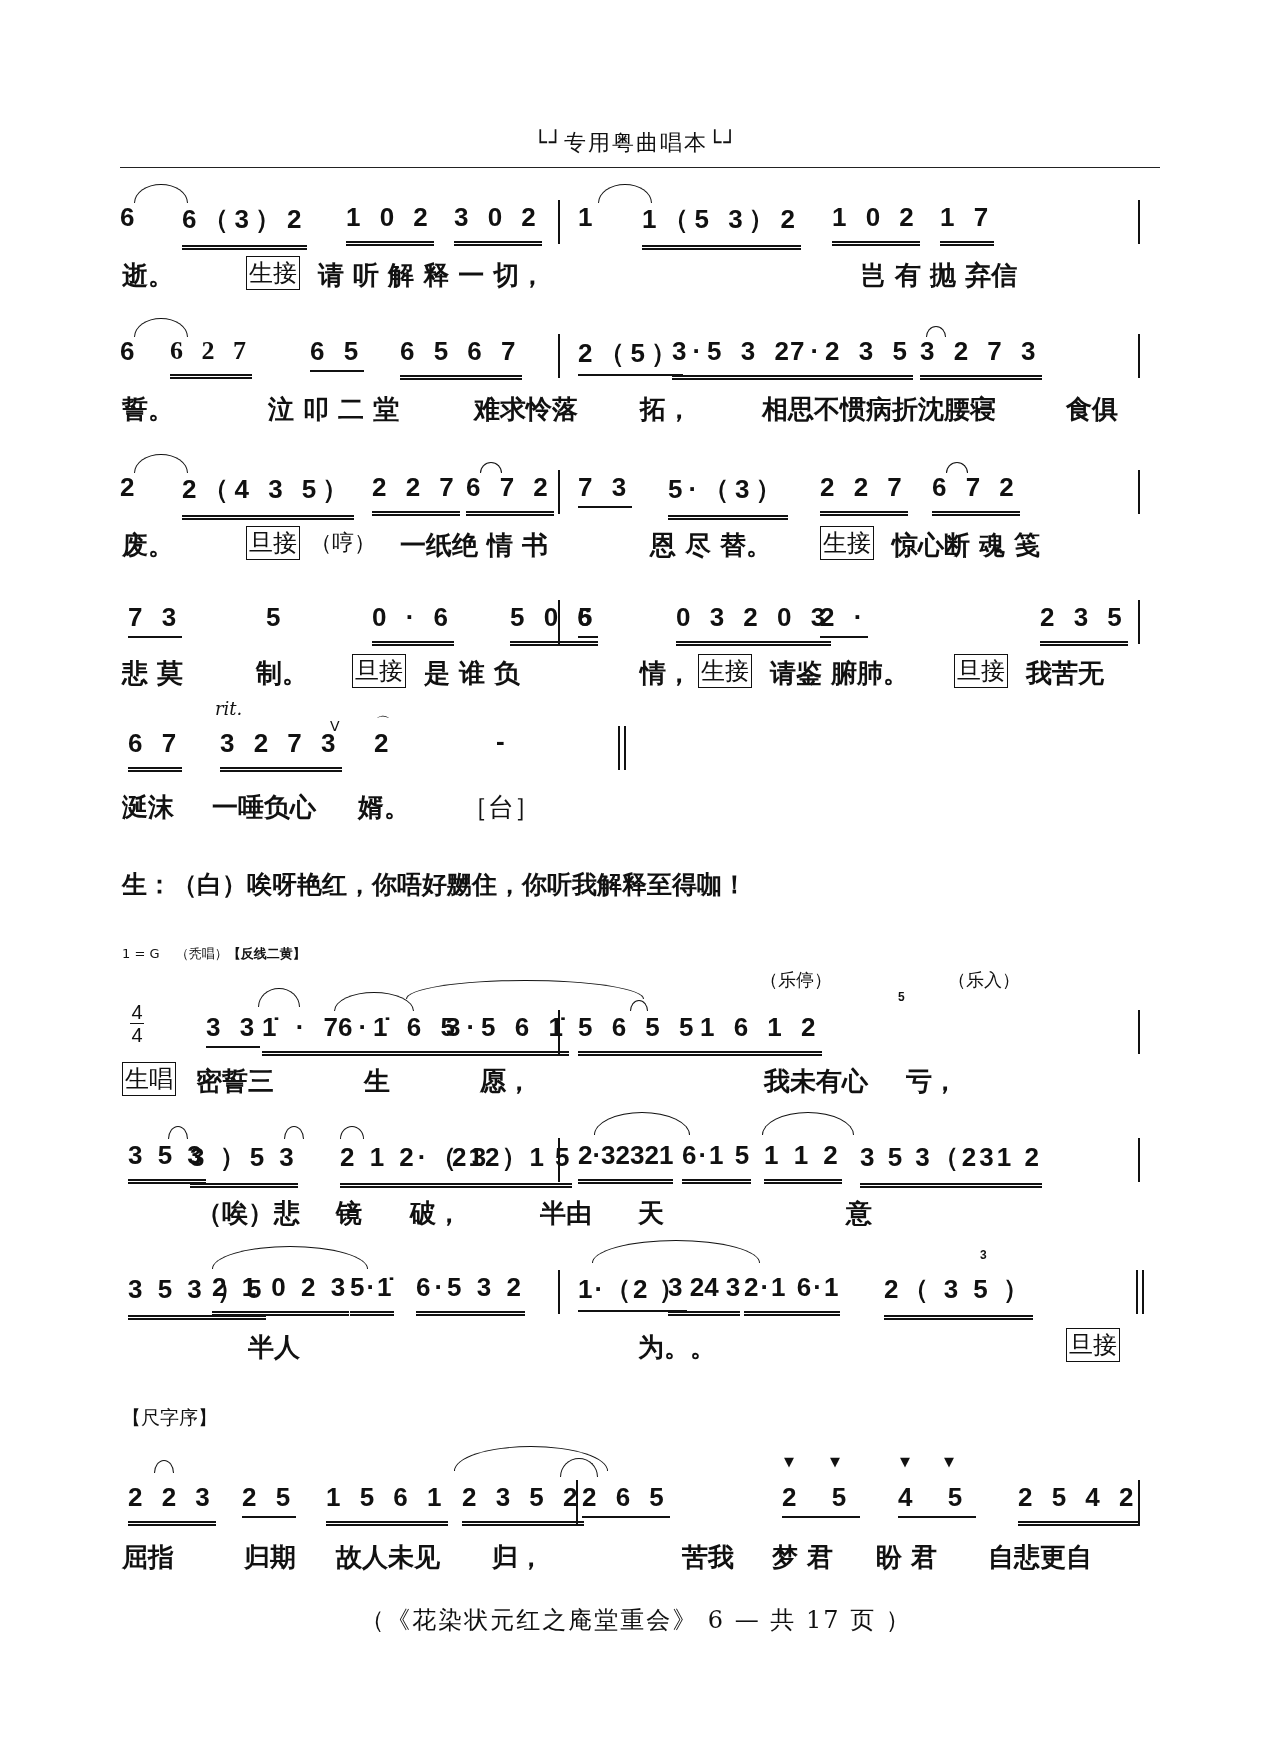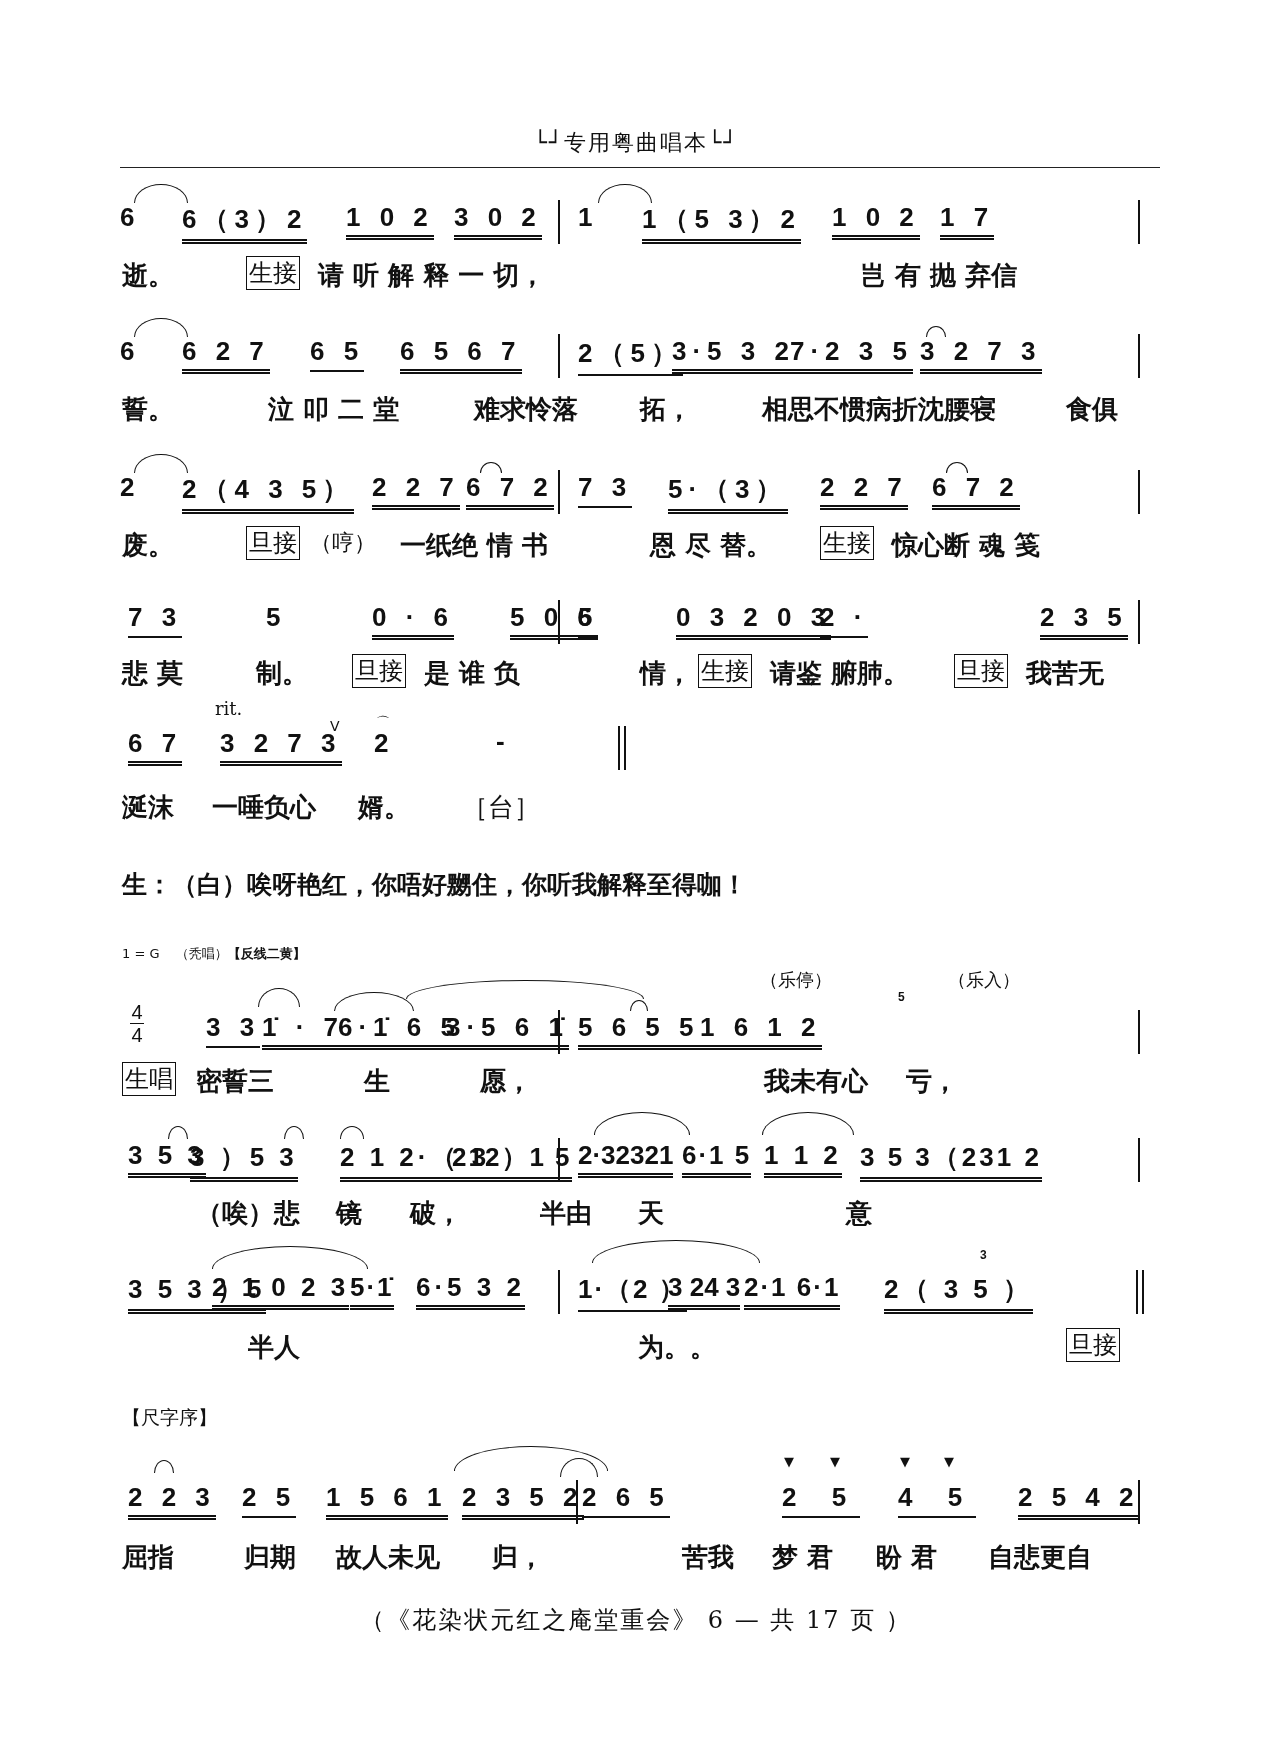--- a/index.html
+++ b/index.html
@@ -2,35 +2,35 @@
 <html><head>
 <meta charset="utf-8">
 <style>
   html, body { margin:0; padding:0; background:#ffffff; }
   body { width:1272px; height:1752px; position:relative; overflow:hidden; color:#111; font-family:"DejaVu Sans", sans-serif; }
   .header { position:absolute; top:128px; left:0; width:1272px; text-align:center; font-family:"DejaVu Serif", serif; font-size:22px; letter-spacing:2px; }
   .rule { position:absolute; top:167px; left:120px; width:1040px; height:0; border-top:1.5px solid #222; }
   .row { position:absolute; left:120px; width:1040px; height:60px; }
   .n { position:absolute; font-family:"Liberation Sans", sans-serif; font-size:26px; font-weight:bold; white-space:pre; letter-spacing:6px; }
   .ul1 { border-bottom:2px solid #111; padding-bottom:3px; }
-  .ul2 { border-bottom:5px double #111; padding-bottom:2px; }
+  .ul2 { border-bottom:5px double #111; padding-bottom:8px; }
   .bar { position:absolute; top:-4px; width:0; height:44px; border-left:2px solid #111; }
   .dbar { position:absolute; top:-4px; width:4px; height:44px; border-left:2px solid #111; border-right:2px solid #111; }
   .arc { position:absolute; border:1.6px solid #111; border-bottom:none; border-left-color:#111; border-radius:50% 50% 0 0 / 100% 100% 0 0; height:18px; }
   .lyr { position:absolute; font-family:"DejaVu Serif", serif; font-weight:bold; font-size:26px; white-space:pre; }
   .box { border:1.5px solid #111; padding:0 2px; font-weight:normal; font-family:"DejaVu Sans", sans-serif; font-size:24px; }
   .small { position:absolute; font-family:"DejaVu Sans", sans-serif; font-size:18px; }
   .spoken { position:absolute; left:122px; top:868px; font-family:"DejaVu Serif", serif; font-weight:bold; font-size:25px; }
   .key { position:absolute; left:122px; top:945px; font-family:"DejaVu Sans", sans-serif; font-size:13px; }
   .section { position:absolute; left:122px; top:1405px; font-family:"DejaVu Sans", sans-serif; font-size:19px; }
   .footer { position:absolute; top:1604px; left:0; width:1272px; text-align:center; font-family:"DejaVu Serif", serif; font-size:24px; letter-spacing:2px; }
   .ts { position:absolute; left:130px; top:1002px; font-family:"Liberation Sans", sans-serif; font-size:20px; line-height:20px; text-align:center; }
   .ts span { display:block; }
   .ts .line { border-top:1.5px solid #111; width:14px; margin:1px auto; }
-  .rit { position:absolute; left:215px; top:698px; font-family:"DejaVu Serif", serif; font-size:18px; }
+  .rit { position:absolute; left:215px; top:698px; font-family:"DejaVu Serif", serif; font-style:italic; font-size:18px; }
   .grace { position:absolute; font-family:"Liberation Sans", sans-serif; font-size:12px; font-weight:bold; }
   .accent { position:absolute; font-size:13px; }
 </style>
 </head>
 <body>
 
 <div class="header">└┘专用粤曲唱本└┘</div>
 <div class="rule"></div>
 
 <div class="row" style="top:180px;">
@@ -48,21 +48,21 @@
   <div class="bar" style="left:1018px;top:20px;"></div>
 </div>
 <div class="lyr" style="left:122px;top:258px;">逝。</div>
 <div class="lyr box" style="left:246px;top:256px;">生接</div>
 <div class="lyr" style="left:318px;top:258px;">请 听 解 释 一 切，</div>
 <div class="lyr" style="left:860px;top:258px;">岂 有 抛 弃信</div>
 
 <div class="row" style="top:318px;">
   <div class="arc" style="left:14px;top:0px;width:52px;"></div>
   <span class="n" style="left:0;top:18px;">6</span>
-  <span class="n ul2" style="left:62px;top:18px;">6 2 7</span>
+  <span class="n ul2" style="left:50px;top:18px;font-family:Liberation Serif, serif;">6 2 7</span>
   <span class="n ul1" style="left:190px;top:18px;">6 5</span>
   <span class="n ul2" style="left:280px;top:18px;">6 5 6 7</span>
   <div class="bar" style="left:438px;top:16px;"></div>
   <span class="n ul1" style="left:458px;top:18px;">2（5）</span>
   <span class="n ul2" style="left:552px;top:18px;">3·5 3 2</span>
   <span class="n ul2" style="left:670px;top:18px;">7·2 3 5</span>
   <div class="arc" style="left:806px;top:8px;width:18px;height:10px;"></div>
   <span class="n ul2" style="left:800px;top:18px;">3 2 7 3</span>
   <div class="bar" style="left:1018px;top:16px;"></div>
 </div>

